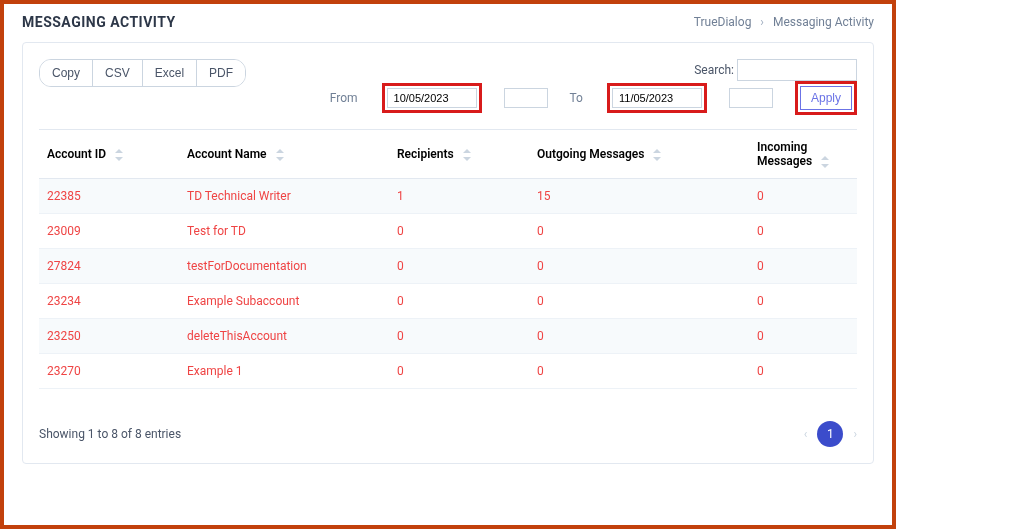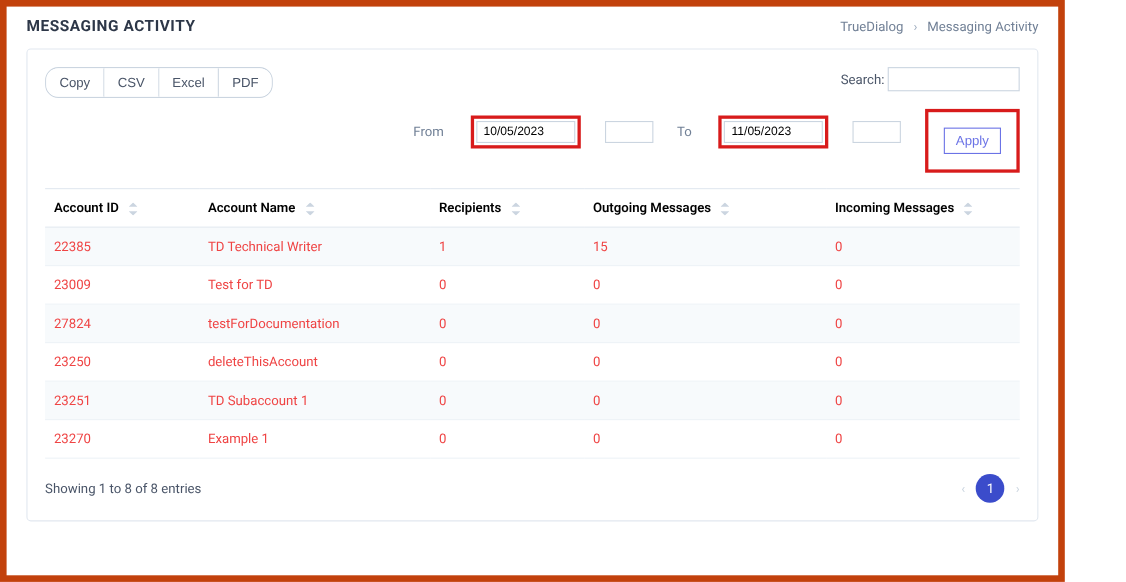--- a/index.html
+++ b/index.html
@@ -4,22 +4,22 @@
 <style>
   * { box-sizing: border-box; }
   body {
     margin: 0;
     font-family: -apple-system, BlinkMacSystemFont, "Segoe UI", Roboto, "Helvetica Neue", Arial, sans-serif;
     background: #fff;
     color: #4a5568;
     font-size: 13px;
   }
   .page {
-    border: 6px solid #c2410c;
-    width: 968px;
+    border: 4px solid #c2410c;
+    width: 896px;
     height: 529px;
     padding: 10px 18px 18px 18px;
     position: relative;
   }
   .header-row {
     display: flex;
     justify-content: space-between;
     align-items: center;
     margin-bottom: 12px;
   }
@@ -95,23 +95,22 @@
   }
   .date-ext {
     border: 1px solid #cbd5e0;
     padding: 3px 6px;
     width: 44px;
     font-size: 11px;
     background:#fff;
   }
   .apply-wrap {
     border: 3px solid #d81b1b;
-    padding: 14px;
+    padding: 2px;
     display: inline-flex;
-    margin-top: 16px;
   }
   .apply-wrap button {
     border: 1px solid #6b73e6;
     background: #fff;
     color: #6b73e6;
     padding: 4px 10px;
     font-size: 12px;
     cursor: pointer;
   }
   table {
@@ -139,21 +138,21 @@
     font-size: 12px;
     color: #ef4444;
     border-bottom: 1px solid #edf2f7;
   }
   tbody tr:nth-child(odd) { background: #f7fafc; }
   tbody tr:nth-child(even) { background: #fff; }
   .footer-row {
     display: flex;
     justify-content: space-between;
     align-items: center;
-    margin-top: 14px;
+    margin-top: 32px;
     font-size: 12px;
     color: #4a5568;
   }
   .pager {
     display: flex;
     align-items: center;
     gap: 10px;
   }
   .pager .nav {
     color: #cbd5e0;
@@ -278,29 +277,29 @@
             <td>0</td>
           </tr>
           <tr>
             <td>27824</td>
             <td>testForDocumentation</td>
             <td>0</td>
             <td>0</td>
             <td>0</td>
           </tr>
           <tr>
+            <td>23234</td>
+            <td>Example Subaccount</td>
+            <td>0</td>
+            <td>0</td>
+            <td>0</td>
+          </tr>
+          <tr>
             <td>23250</td>
             <td>deleteThisAccount</td>
-            <td>0</td>
-            <td>0</td>
-            <td>0</td>
-          </tr>
-          <tr>
-            <td>23251</td>
-            <td>TD Subaccount 1</td>
             <td>0</td>
             <td>0</td>
             <td>0</td>
           </tr>
           <tr>
             <td>23270</td>
             <td>Example 1</td>
             <td>0</td>
             <td>0</td>
             <td>0</td>

